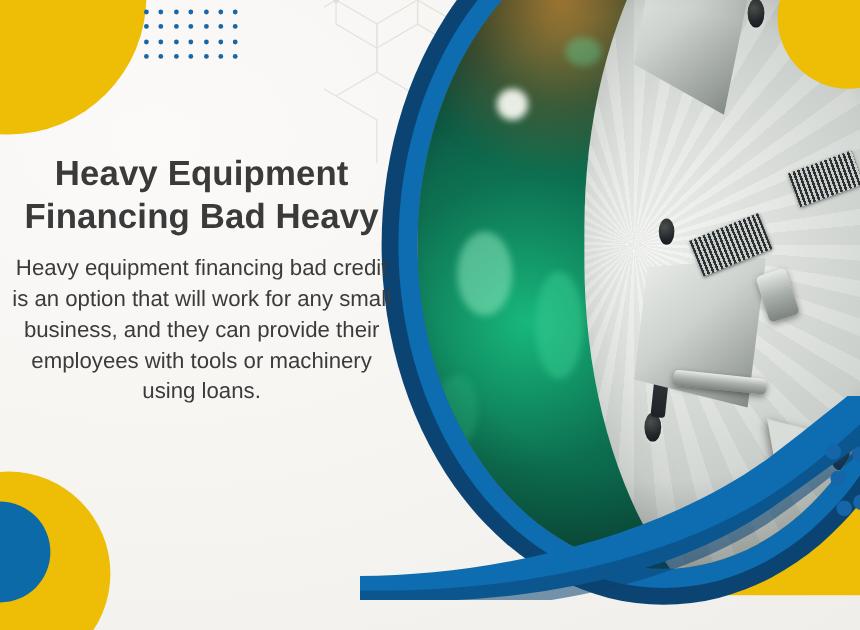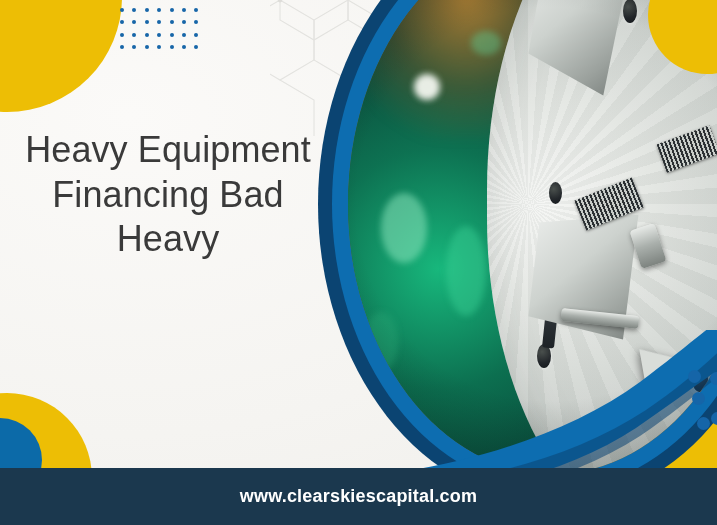--- a/index.html
+++ b/index.html
@@ -254,22 +254,22 @@
   .textblock {
     position: absolute;
     left: 8px;
     top: 128px;
     width: 320px;
     text-align: center;
   }
   .title {
     margin: 0;
     color: #3a3a3a;
-    font-size: 36px;
-    font-weight: 400;
+    font-size: 29px;
+    font-weight: 700;
     line-height: 1.24;
     letter-spacing: .1px;
   }
   .subtitle {
     margin: 10px 0 0 0;
     color: #3b3b3b;
     font-size: 18.5px;
     font-weight: 400;
     line-height: 1.4;
   }
@@ -412,19 +412,17 @@
     <i style="left:697px;top:417px;"></i>
   </div>
 
   <div class="tr-yellow"></div>
 
   <div class="textblock">
     <h1 class="title">
       <span>Heavy Equipment</span><br>
       <span>Financing Bad Heavy</span>
     </h1>
+    <p class="subtitle">Heavy equipment financing bad credit is an option that will work for any small business, and they can provide their employees with tools or machinery using loans.</p>
   </div>
 
-  <div class="footer">
-    <span class="footer-url">www.clearskiescapital.com</span>
-  </div>
 
 </div>
 
 </body></html>

